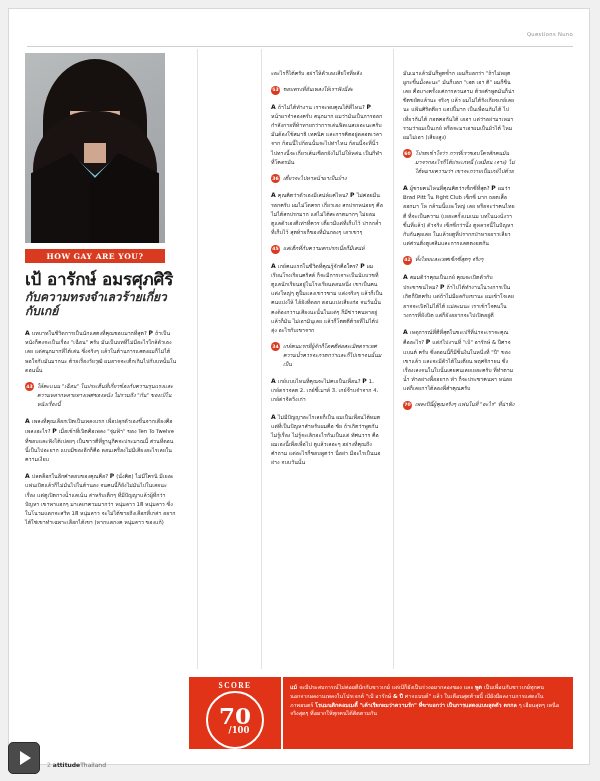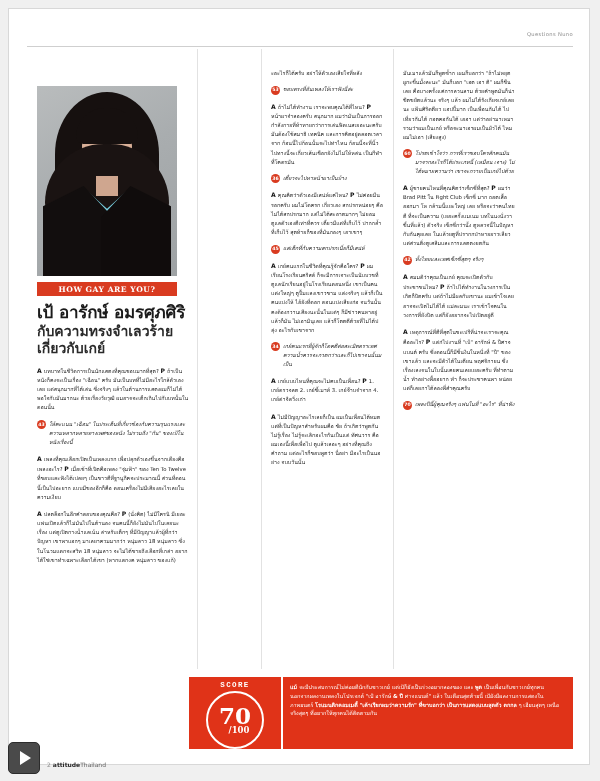--- a/index.html
+++ b/index.html
@@ -25,21 +25,21 @@
   .head-rule{
     position:absolute;left:18px;top:37px;width:546px;height:1px;
     background:#cfcfcf;
   }
   
   .vrule{position:absolute;top:40px;width:1px;height:620px;background:#e2e2e2;}
   .vrule.r1{left:188px;}
   .vrule.r2{left:252px;}
   .vrule.r3{left:384px;}
   
-  .colL{position:absolute;left:28px;top:44px;width:152px;margin-top:33px;}
+  .colL{position:absolute;left:16px;top:44px;width:152px;}
   .photo{
     position:relative;width:140px;height:190px;
     background:linear-gradient(150deg,#b9bcbd 0%,#a9adaf 45%,#9ea2a4 100%);
     overflow:hidden;
   }
   .ph-hair{
     position:absolute;left:50%;top:6px;transform:translateX(-50%);
     width:104px;height:132px;border-radius:52px 52px 44px 44px/62px 62px 50px 50px;
     background:#16100f;
   }
@@ -84,21 +84,21 @@
   }
   .banner span{
     color:#ffffff;font-family:"DejaVu Serif","Liberation Serif",serif;
     font-weight:bold;font-size:7.6px;letter-spacing:.5px;
   }
   .headline{
     margin-top:7px;font-size:17px;font-weight:bold;color:#1b1b1b;
     line-height:1.12;letter-spacing:-.2px;
   }
   .subhead{
-    margin-top:1px;font-size:14px;font-weight:bold;
+    margin-top:1px;font-size:12px;font-style:italic;font-weight:bold;
     color:#2a2a2a;line-height:1.2;
   }
   
   .bodycol{font-size:5.3px;line-height:1.72;color:#242424;text-align:left;}
   .bodycol p{margin:0 0 7px 0;}
   .qa b{font-weight:bold;font-size:6.1px;color:#111;}
   .badge-line{display:flex;align-items:flex-start;gap:3px;margin:0 0 7px 0;}
   .badge{
     flex:0 0 auto;width:9px;height:9px;border-radius:50%;
     background:#d93b20;color:#fff;
@@ -113,21 +113,21 @@
   
   .scorewrap{
     position:absolute;left:180px;top:668px;width:384px;height:72px;
     display:flex;
   }
   .scorebox{
     flex:0 0 92px;background:#e03318;position:relative;
     display:flex;flex-direction:column;align-items:center;
   }
   .scorebox .lbl{
-    margin-top:4px;color:#ffffff;font-family:Liberation Mono, monospace;
+    margin-top:4px;color:#ffffff;font-family:Liberation Serif, serif;
     font-weight:bold;font-size:7.5px;letter-spacing:1.4px;
   }
   .circle{
     position:absolute;left:50%;top:14px;transform:translateX(-50%);
     width:54px;height:54px;border-radius:50%;
     border:2px solid #ffffff;
     display:flex;flex-direction:column;align-items:center;justify-content:center;
   }
   .circle .num{
     color:#ffffff;font-family:"DejaVu Serif","Liberation Serif",serif;

